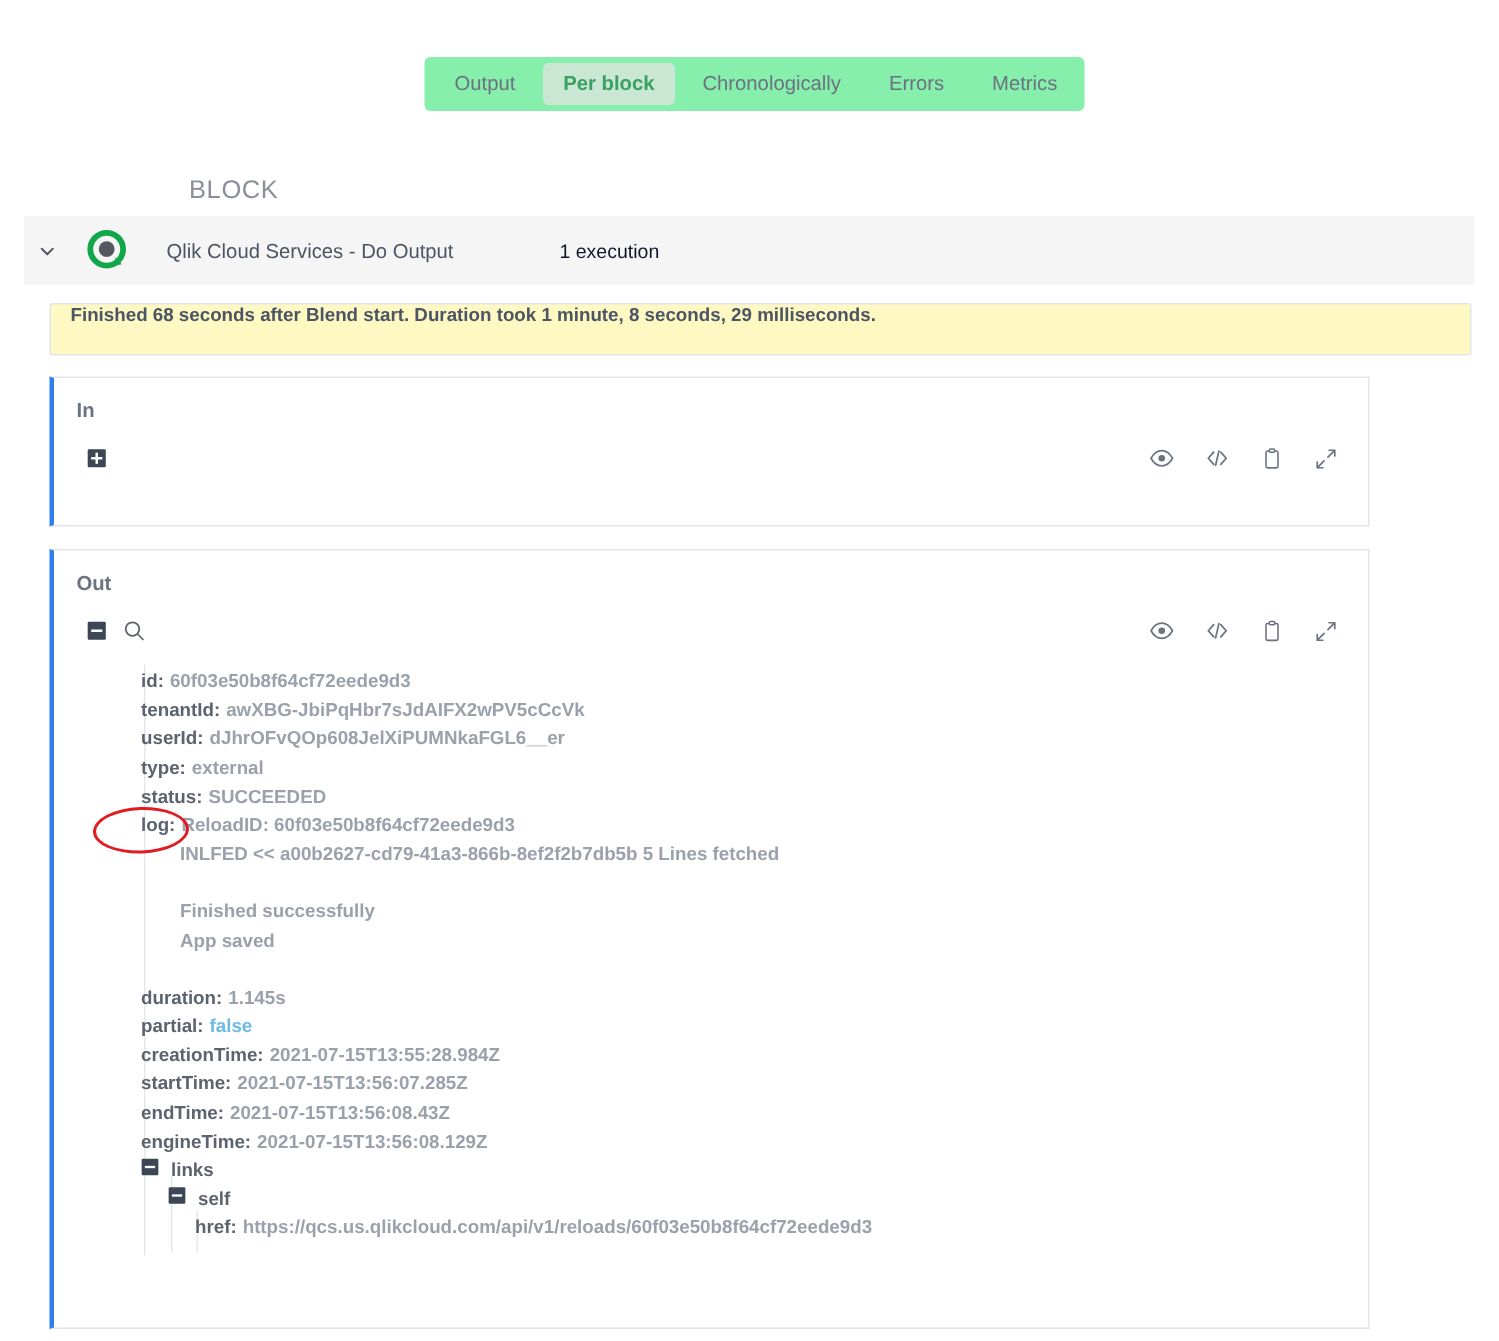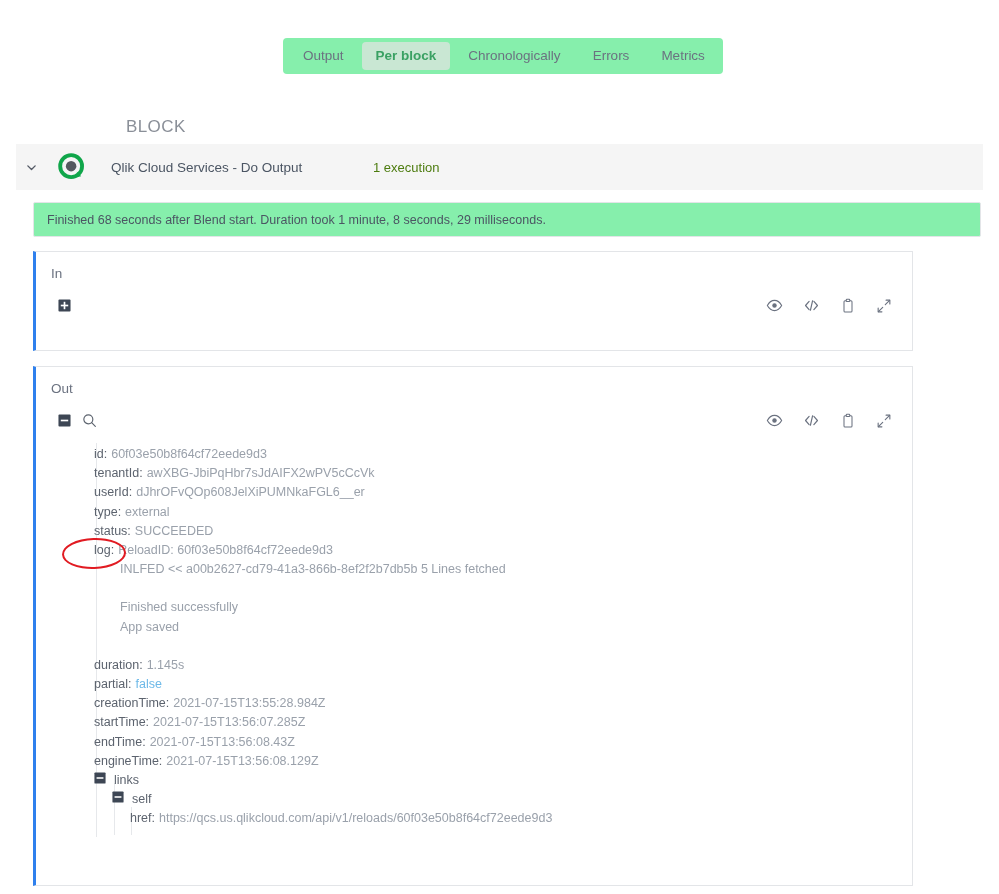--- a/index.html
+++ b/index.html
@@ -85,53 +85,54 @@
     align-items: center;
   }
   .block-title {
     margin-left: 13px;
     width: 262px;
     font-size: 13.5px;
     color: #4b5563;
   }
   .block-exec {
     font-size: 13px;
-    color: #4d7c0f;
+    color: #0f172a;
     text-align: right;
   }
 
   
   .finished-bar {
     position: absolute;
     left: 33px;
     top: 202px;
     width: 948px;
     height: 35px;
     border: 1px solid #e3e5e8;
     border-radius: 2px;
-    background: #86efac;
-    display: flex;
-    align-items: center;
+    background: #fef9c3;
+    display: flex;
     box-sizing: border-box;
+    font-weight: bold;
   }
   .finished-bar span {
     padding-left: 13px;
     font-size: 12.5px;
     color: #4b5563;
   }
 
   
   .panel {
     position: absolute;
     left: 33px;
     width: 880px;
     border: 1px solid #e3e5e8;
     border-left: 3px solid #2f80ed;
     background: #ffffff;
     box-sizing: border-box;
+    font-weight: bold;
   }
   #in-panel  { top: 251px; height: 100px; }
   #out-panel { top: 366px; height: 520px; }
 
   .panel-label {
     position: absolute;
     left: 15px;
     top: 14px;
     font-size: 13.5px;
     color: #6b7280;

